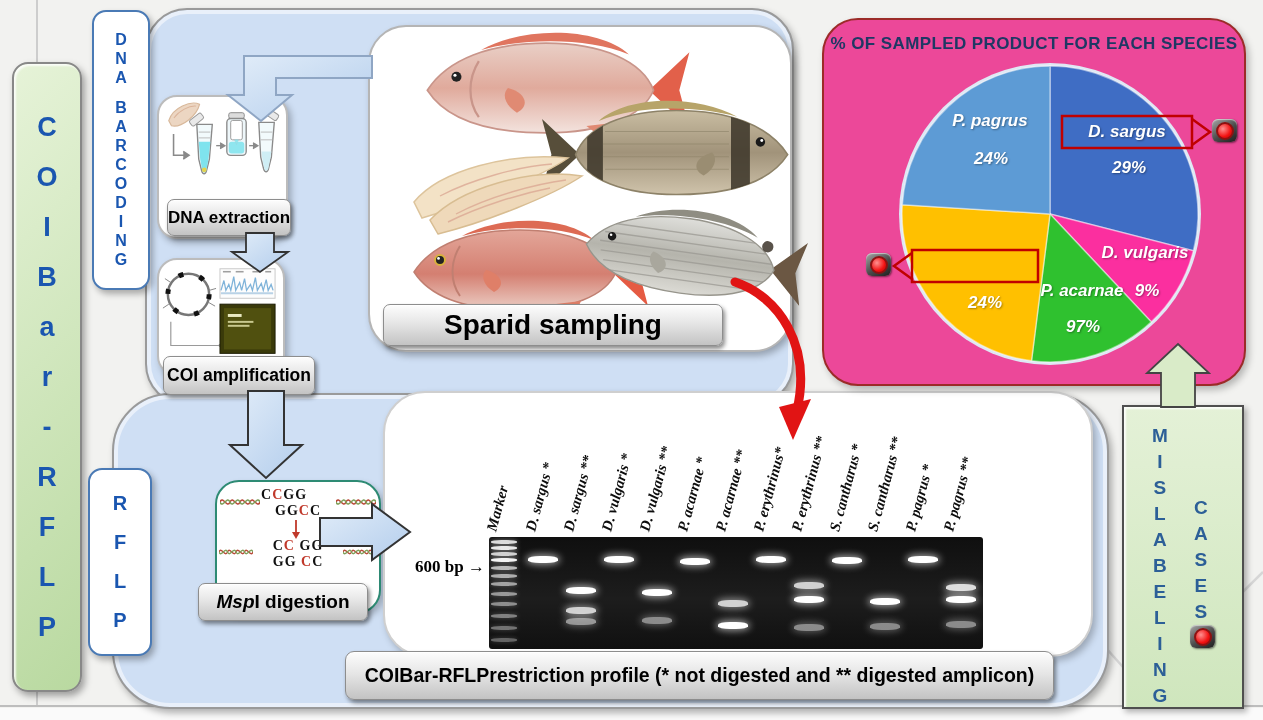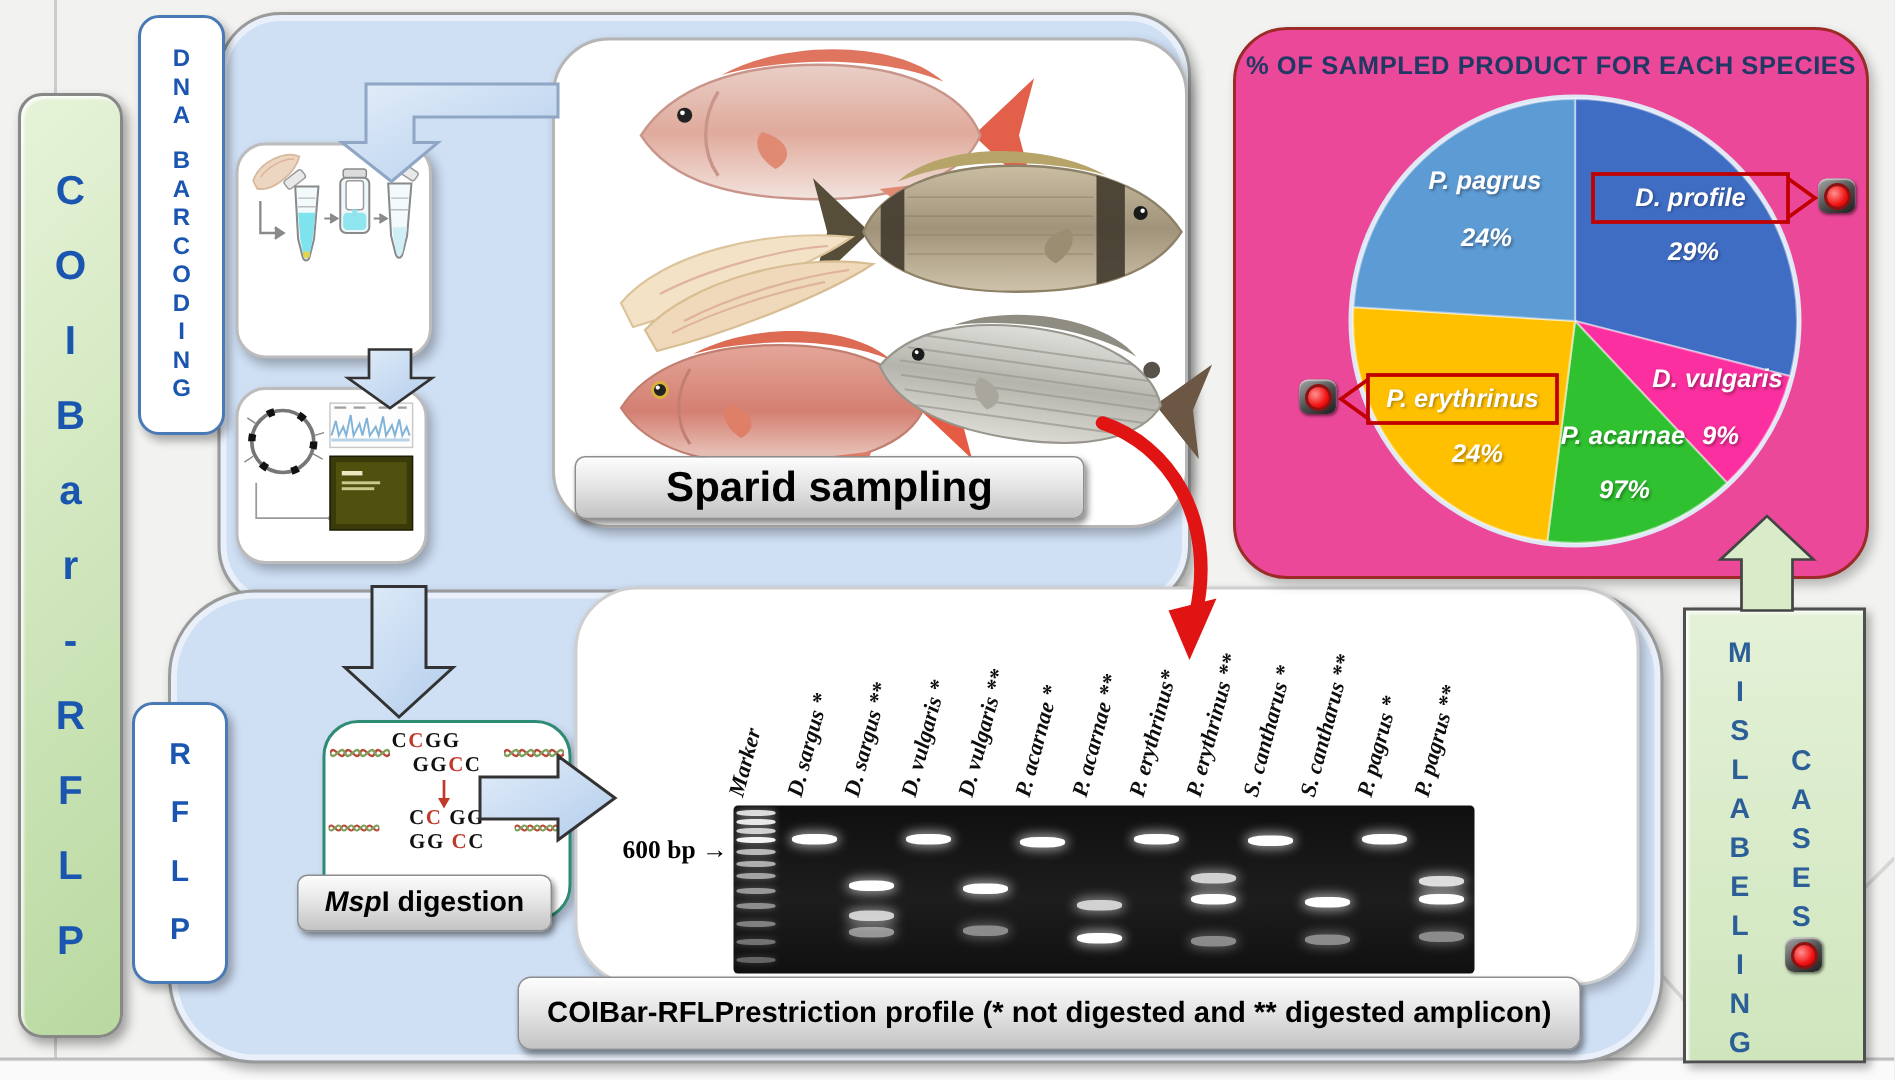--- a/index.html
+++ b/index.html
@@ -275,20 +275,23 @@
       </g>
       <g>
         <rect x="108" y="12" width="15" height="7" rx="2" fill="#e9e9e9" stroke="#999" transform="rotate(34 115 15)"></rect>
         <path d="M102,24 L118,24 L115,60 L112,72 C111,76 108,76 107,72 L104,60 Z" fill="#f2fafc" stroke="#8a8a8a" stroke-width="1.4"></path>
         <path d="M105,54 L115,54 L114,60 L112,71 C111,74.5 108.5,74.5 107.5,71 L105.5,60 Z" fill="#cfeef5"></path>
         <line x1="104" y1="34" x2="116" y2="34" stroke="#bbb"></line>
           <line x1="104" y1="42" x2="116" y2="42" stroke="#bbb"></line>
       </g>
     </svg>
   </div>
+  <div class="pill" style="left:167px;top:199px;width:122px;height:35px;font-size:17px;">
+    <span>DNA extraction</span>
+  </div>
 
   <div class="wbox" style="left:157px;top:258px;width:124px;height:114px;border-radius:20px;">
     <svg width="120" height="96" viewBox="0 0 122 96" style="position:absolute;left:0;top:6px">
       <g>
         <circle cx="30" cy="28" r="21" fill="none" stroke="#777" stroke-width="2.5"></circle>
         <circle cx="30" cy="28" r="21" fill="none" stroke="#111" stroke-width="5" stroke-dasharray="5 17"></circle>
         <line x1="51" y1="24" x2="58" y2="22" stroke="#888"></line>
           <line x1="50" y1="36" x2="57" y2="40" stroke="#888"></line>
         <line x1="10" y1="38" x2="4" y2="42" stroke="#888"></line>
           <line x1="12" y1="16" x2="6" y2="12" stroke="#888"></line>
@@ -309,20 +312,23 @@
       <g>
         <rect x="62" y="38" width="56" height="50" fill="#3a3a0a" stroke="#1c1c04"></rect>
         <rect x="66" y="42" width="48" height="42" fill="#50500f"></rect>
         <rect x="70" y="48" width="14" height="3" fill="#e9e9c2"></rect>
         <g fill="#c9c98f">
             <rect x="70" y="55" width="26" height="2"></rect>
             <rect x="70" y="59" width="22" height="2"></rect>
           </g>
       </g>
     </svg>
+  </div>
+  <div class="pill" style="left:163px;top:356px;width:150px;height:37px;font-size:17.5px;">
+    <span>COI amplification</span>
   </div>
 
   <div class="mspibox">
     <svg width="40" height="16" viewBox="0 0 40 16" style="position:absolute;left:3px;top:12px">
       <path d="M0,8 C3,1 7,15 10,8 C13,1 17,15 20,8 C23,1 27,15 30,8 C33,1 37,15 40,8" fill="none" stroke="#b94a3a" stroke-width="1.6"></path>
       <path d="M0,8 C3,15 7,1 10,8 C13,15 17,1 20,8 C23,15 27,1 30,8 C33,15 37,1 40,8" fill="none" stroke="#7fa05a" stroke-width="1.6"></path>
     </svg>
     <svg width="40" height="16" viewBox="0 0 40 16" style="position:absolute;left:119px;top:12px">
       <path d="M0,8 C3,1 7,15 10,8 C13,1 17,15 20,8 C23,1 27,15 30,8 C33,1 37,15 40,8" fill="none" stroke="#b94a3a" stroke-width="1.6"></path>
       <path d="M0,8 C3,15 7,1 10,8 C13,15 17,1 20,8 C23,15 27,1 30,8 C33,15 37,1 40,8" fill="none" stroke="#7fa05a" stroke-width="1.6"></path>
@@ -430,22 +436,21 @@
         <div class="pie-name" style="left: 166px; top: 101px;">P. pagrus</div>
         <div class="pie-name" style="left: 167px; top: 139px;">24%</div>
       </div>
 
     <svg width="420" height="364" style="position:absolute;left:0;top:0;pointer-events:none">
       <rect x="238" y="96" width="130" height="32" fill="none" stroke="#c00000" stroke-width="2.5"></rect>
       <polyline points="368,99 386,112 368,125" fill="none" stroke="#c00000" stroke-width="2.5"></polyline>
       <rect x="88" y="230" width="126" height="32" fill="none" stroke="#c00000" stroke-width="2.5"></rect>
       <polyline points="88,233 70,246 88,259" fill="none" stroke="#c00000" stroke-width="2.5"></polyline>
     </svg>
-    <div class="callout-name" style="left:238px;top:96px;width:130px;height:32px;">D. profile</div>
-    <div class="callout-name" style="left:88px;top:230px;width:126px;height:32px;">P. erythrinus</div>
+    <div class="callout-name" style="left:238px;top:96px;width:130px;height:32px;">D. sargus</div>
     <div class="led" style="left:388px;top:99px;">
         <div class="led-dot"></div>
       </div>
     <div class="led" style="left:42px;top:233px;">
         <div class="led-dot"></div>
       </div>
   </div>
 
   <div class="mis">
     <div class="miscol" style="left:28px;top:16px;">

